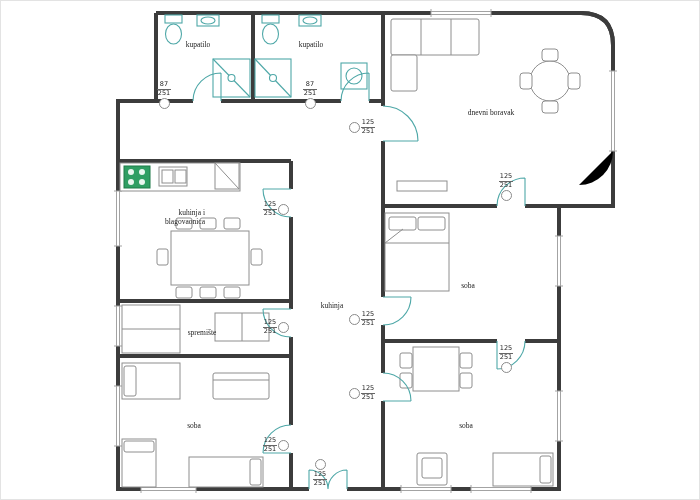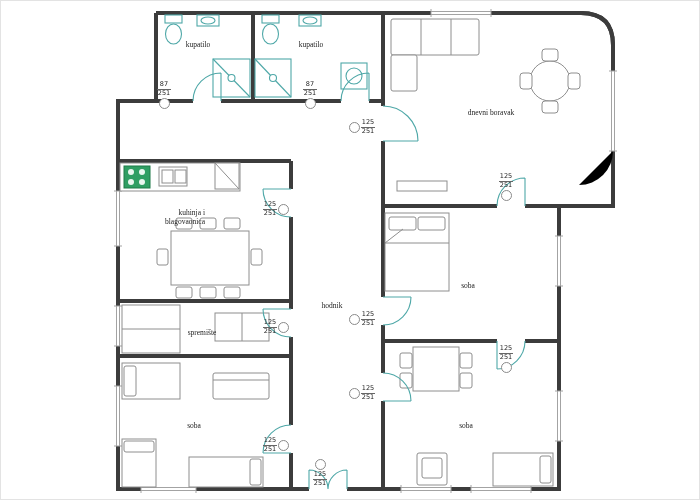--- a/index.html
+++ b/index.html
@@ -257,21 +257,21 @@
          M327,488 A19,19 0 0 1 346,469 M346,488 L346,469"></path>
   </svg>
 
   <div class="room-label" style="left:197px;top:44px">kupatilo</div>
   <div class="room-label" style="left:310px;top:44px">kupatilo</div>
   <div class="room-label" style="left:490px;top:112px">dnevni boravak</div>
   <div class="room-label" style="left:184px;top:216px">
     <div>kuhinja i</div>
     <div>blagovaonica</div>
   </div>
-  <div class="room-label" style="left:331px;top:305px">hodnik</div>
+  <div class="room-label" style="left:331px;top:305px">kuhinja</div>
   <div class="room-label" style="left:467px;top:285px">soba</div>
   <div class="room-label" style="left:201px;top:332px">spremište</div>
   <div class="room-label" style="left:193px;top:425px">soba</div>
   <div class="room-label" style="left:465px;top:425px">soba</div>
 
   <div class="tag t-cb" style="left:156px;top:80px">
     <span class="tcircle"></span>
     <span class="tfrac">
         <span>87</span>
         <span class="bar"></span>

